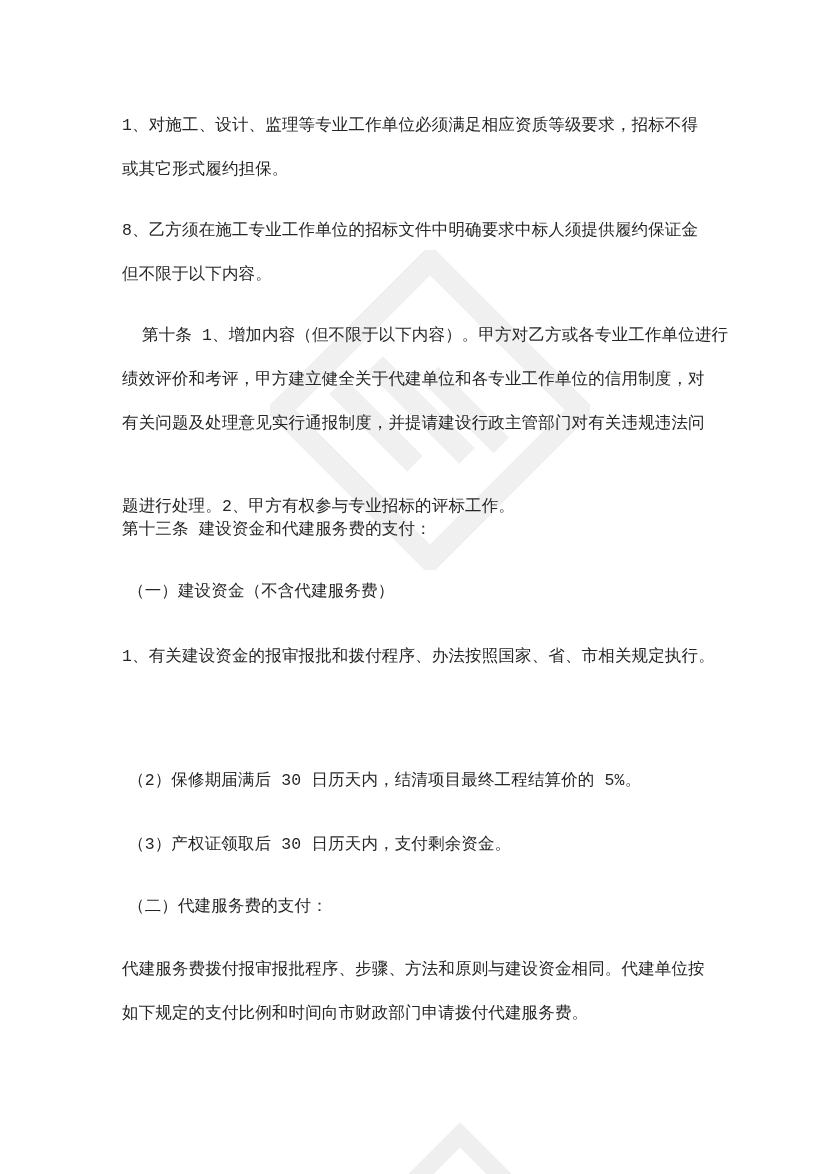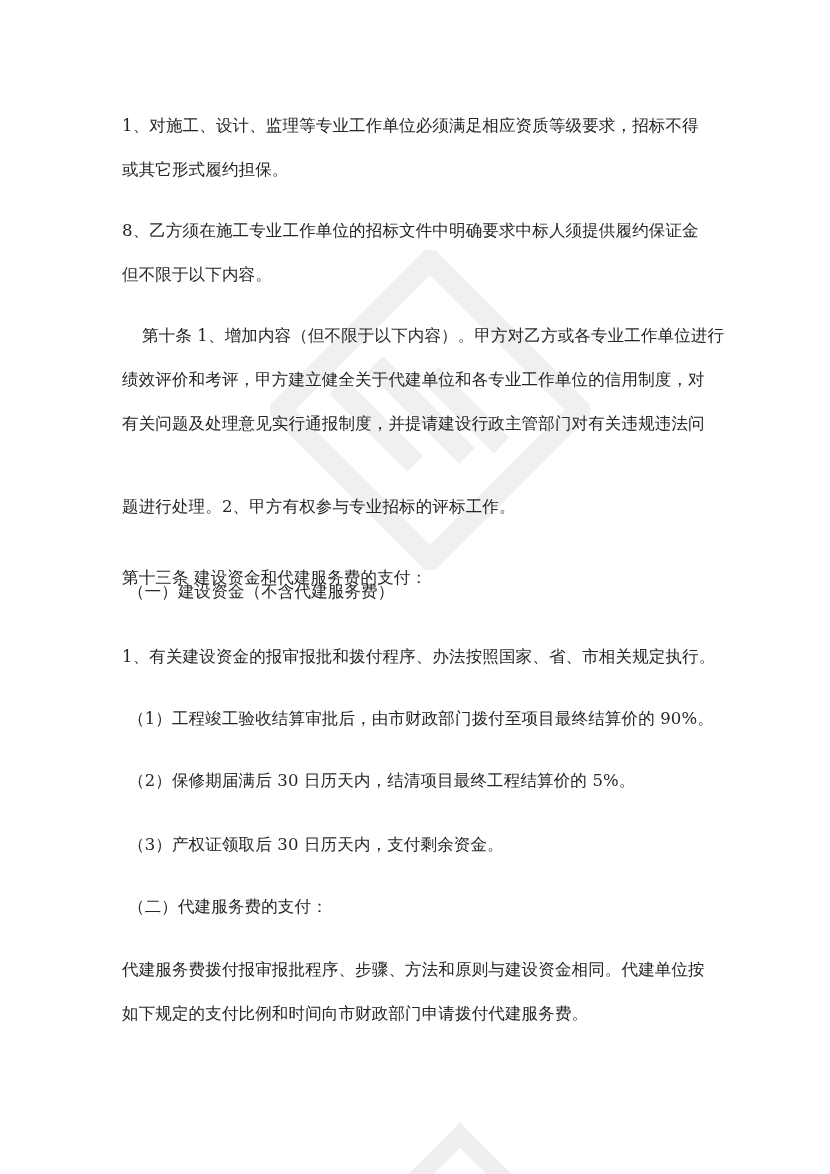--- a/index.html
+++ b/index.html
@@ -27,20 +27,21 @@
       pointer-events: none;
     }
     .line {
       position: absolute;
       left: 122px;
       font-size: 16.5px;
       line-height: 24px;
       white-space: nowrap;
       letter-spacing: 0.15px;
       transform: translateY(-12px);
+      font-family: Liberation Mono, monospace;
     }
     .line.indent { left: 128px; text-align: center; }
   </style>
 </head>
 <body>
 
 <div class="page">
 
   <svg class="watermark" style="left:270px; top:250px;" width="320" height="320" viewBox="0 0 320 320">
     <g fill="none" stroke="#eeeeee" stroke-width="22" opacity="0.9">
@@ -64,23 +65,22 @@
   </svg>
 
   <div class="line" style="top: 126px;">1、对施工、设计、监理等专业工作单位必须满足相应资质等级要求，招标不得</div>
   <div class="line" style="top: 170px;">或其它形式履约担保。</div>
   <div class="line" style="top: 231px;">8、乙方须在施工专业工作单位的招标文件中明确要求中标人须提供履约保证金</div>
   <div class="line" style="top: 275px;">但不限于以下内容。</div>
   <div class="line" style="top: 336px; margin-left: 20px;">第十条 1、增加内容（但不限于以下内容）。甲方对乙方或各专业工作单位进行</div>
   <div class="line" style="top: 424px;">有关问题及处理意见实行通报制度，并提请建设行政主管部门对有关违规违法问</div>
   <div class="line" style="top: 380px;">绩效评价和考评，甲方建立健全关于代建单位和各专业工作单位的信用制度，对</div>
   <div class="line" style="top: 463px; margin-top: 44px;">题进行处理。2、甲方有权参与专业招标的评标工作。</div>
-  <div class="line" style="top: 530px; margin-top: 48px;">第十三条  建设资金和代建服务费的支付：</div>
+  <div class="line" style="top: 530px;">第十三条  建设资金和代建服务费的支付：</div>
   <div class="line indent" style="top: 592px;">（一）建设资金（不含代建服务费）</div>
   <div class="line" style="top: 657px;">1、有关建设资金的报审报批和拨付程序、办法按照国家、省、市相关规定执行。</div>
-  <div class="line indent" style="top: 719px;">（1）工程竣工验收结算审批后，由市财政部门拨付至项目最终结算价的 90%。</div>
   <div class="line indent" style="top: 781px;">（2）保修期届满后 30 日历天内，结清项目最终工程结算价的 5%。</div>
   <div class="line indent" style="top: 845px;">（3）产权证领取后 30 日历天内，支付剩余资金。</div>
   <div class="line indent" style="top: 907px;">（二）代建服务费的支付：</div>
   <div class="line" style="top: 970px;">代建服务费拨付报审报批程序、步骤、方法和原则与建设资金相同。代建单位按</div>
   <div class="line" style="top: 1014px;">如下规定的支付比例和时间向市财政部门申请拨付代建服务费。</div>
 
 </div>
 
 </body></html>

